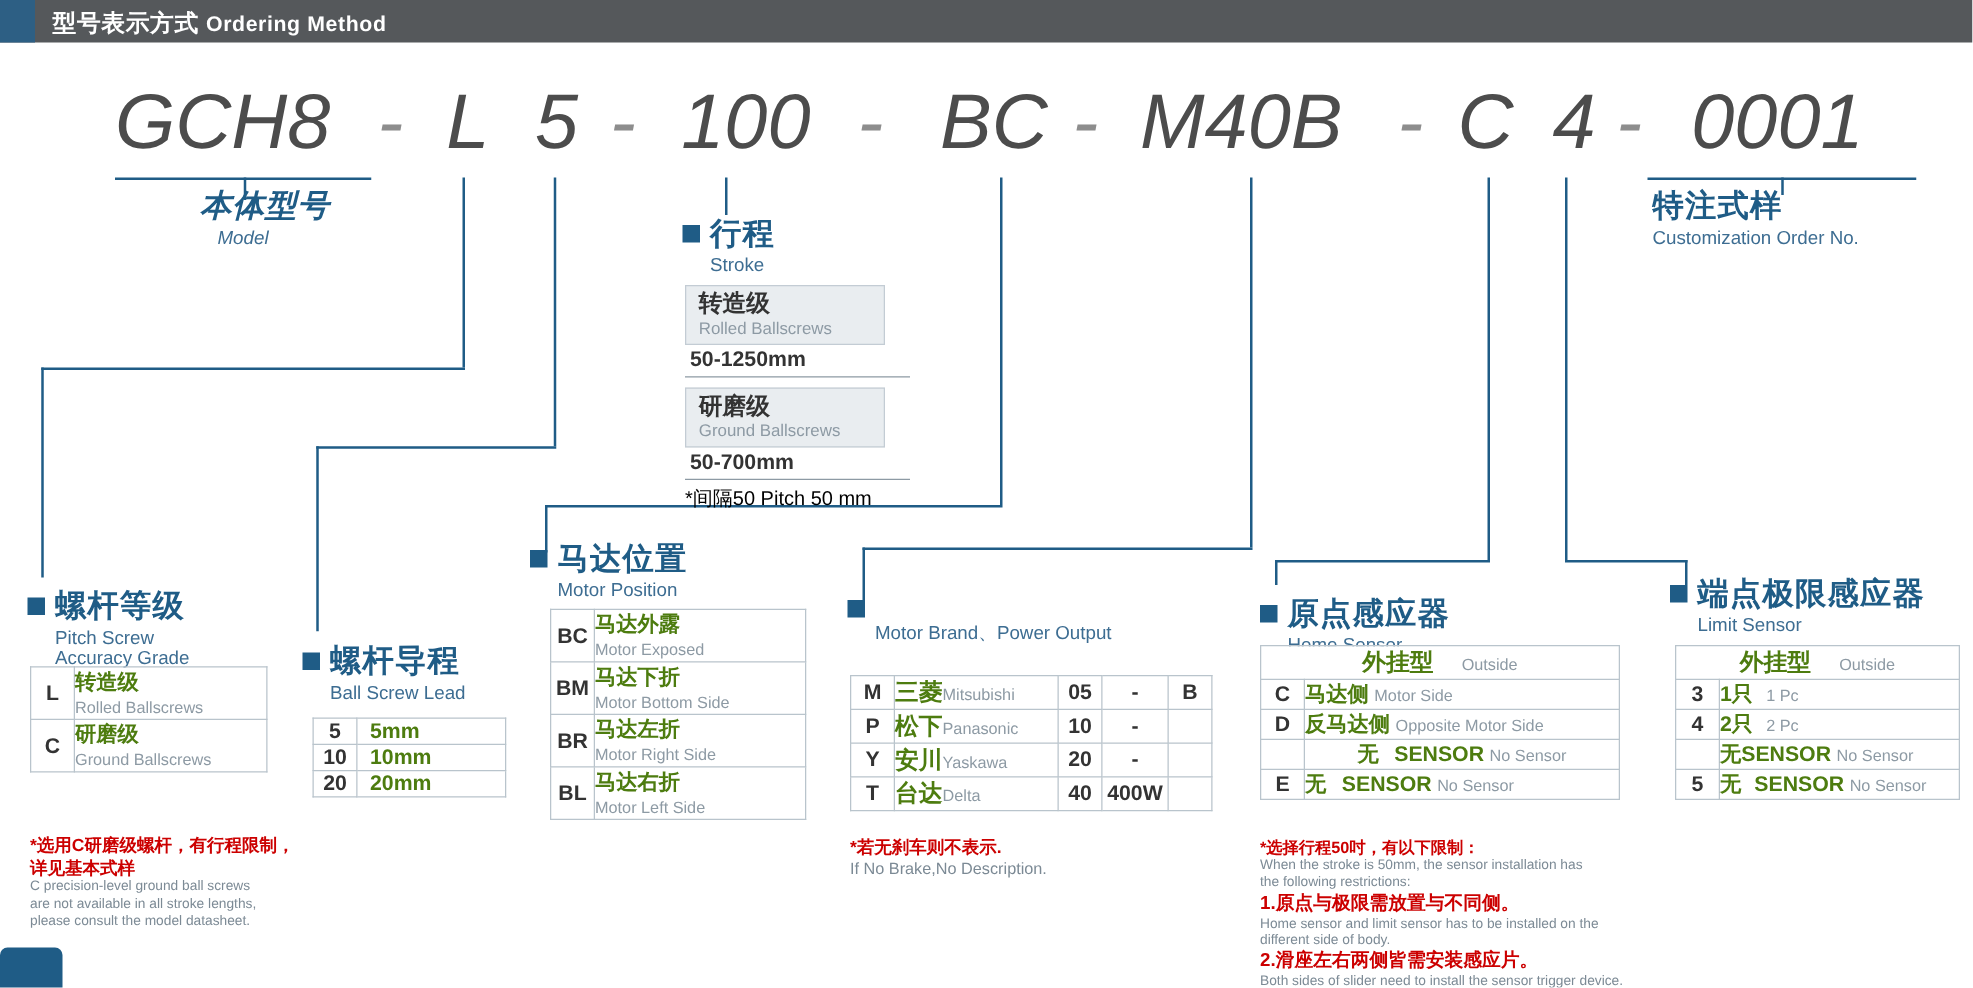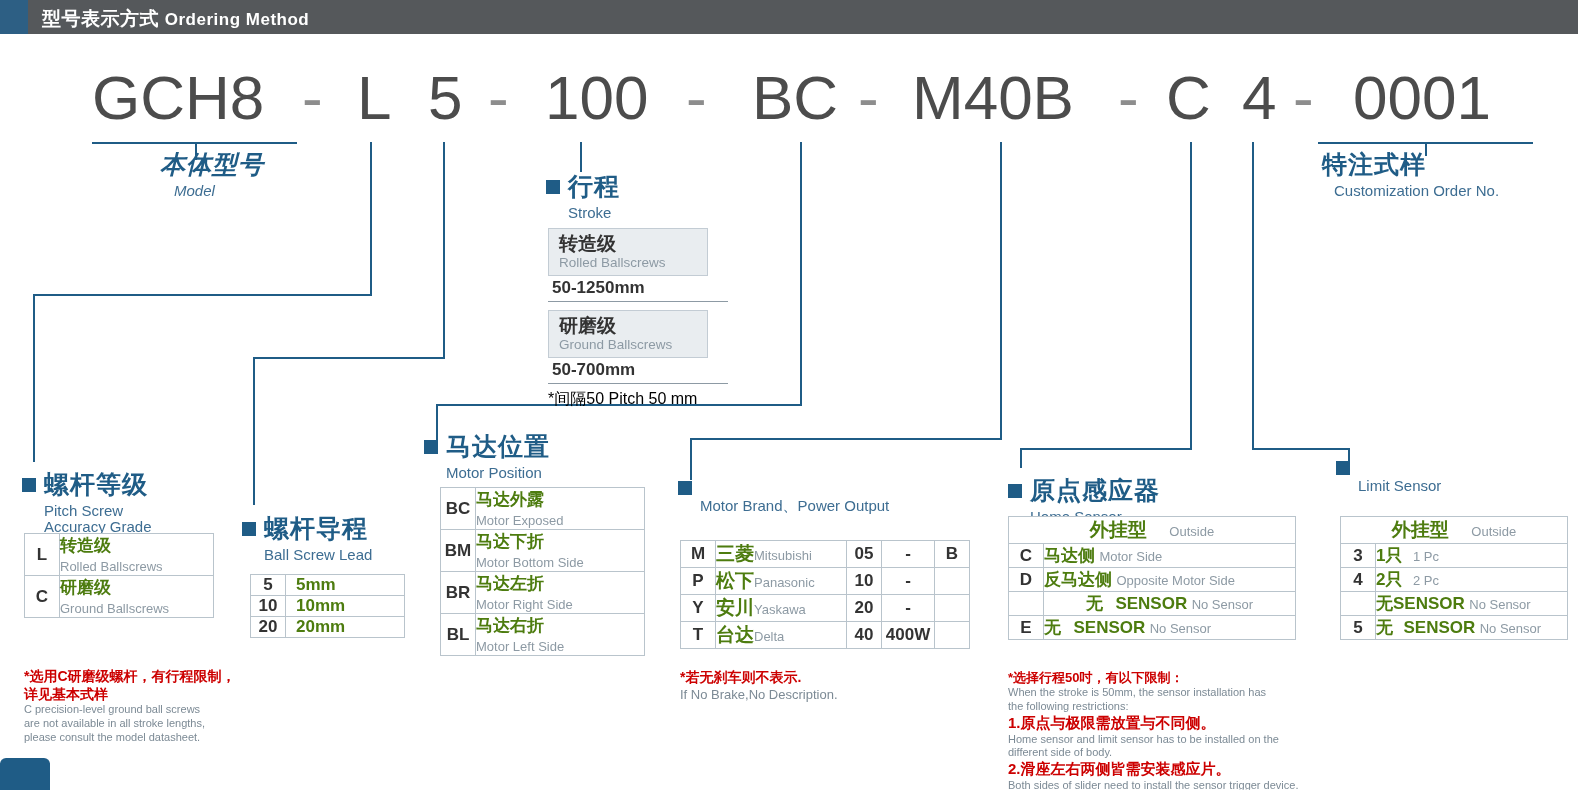--- a/index.html
+++ b/index.html
@@ -21,21 +21,21 @@
     position:absolute;left:42px;top:6px;color:#ffffff;font-size:19px;font-weight:bold;
     letter-spacing:.5px;white-space:nowrap;
   }
   .header .htitle .en{font-size:17px;}
   
   .code{
     position:absolute;top:62px;left:0;width:1578px;height:78px;
     color:#4a4a4a;font-size:62px;font-weight:300;
     font-family:"Liberation Sans", sans-serif;
   }
-  .code span{position:absolute;top:0;white-space:nowrap;}
+  .code span{position:absolute;top:0;white-space:nowrap;font-style:italic;}
   .c-seg{color:#4c4c4c;}
   .c-dash{color:#8d8d8d;}
   
   .ul{position:absolute;background:#1f5c86;height:2px;}
   
   .ln{position:absolute;background:#1f5c86;}
   .lnv{width:2px;}
   .lnh{height:2px;}
   
   .sect{position:absolute;}
@@ -172,21 +172,21 @@
   </div>
   <div class="val">50-700mm</div>
   <div style="margin-top:5px;white-space:nowrap;">
     <span class="rs">*间隔50</span>
     <span class="gs">Pitch 50 mm</span>
   </div>
 </div>
 
 <div class="sect" style="left:1322px;top:148px;">
   <span class="cn">特注式样</span>
-  <span class="en" style="margin-left:12px;">Customization Order No.</span>
+  <span class="en" style="margin-left:0;">Customization Order No.</span>
 </div>
 
 <div class="sect" style="left:22px;top:468px;">
   <span class="sq"></span><span class="cn">螺杆等级</span>
   <span class="en">Pitch Screw</span>
   <span class="en2">Accuracy Grade</span>
 </div>
 
 <table class="tbl" style="left:24px;top:533px;width:190px;">
   <tbody>
@@ -377,21 +377,21 @@
   <span class="g">When the stroke is 50mm, the sensor installation has</span>
   <span class="g">the following restrictions:</span>
   <span class="r" style="font-size:15px;">1.原点与极限需放置与不同侧。</span>
   <span class="g">Home sensor and limit sensor has to be installed on the</span>
   <span class="g">different side of body.</span>
   <span class="r" style="font-size:15px;">2.滑座左右两侧皆需安装感应片。</span>
   <span class="g">Both sides of slider need to install the sensor trigger device.</span>
 </div>
 
 <div class="sect" style="left:1336px;top:458px;">
-  <span class="sq"></span>
+  <span class="sq"></span><span class="cn">端点极限感应器</span>
   <span class="en">Limit Sensor</span>
 </div>
 
 <table class="tbl" style="left:1340px;top:516px;width:228px;">
   <tbody>
       <tr>
     <td class="cell hdr" colspan="2" style="text-align:center;">
       <span class="cn-l" style="font-size:19px;">外挂型</span>
       <span class="en-l" style="margin-left:18px;">Outside</span>
     </td>

